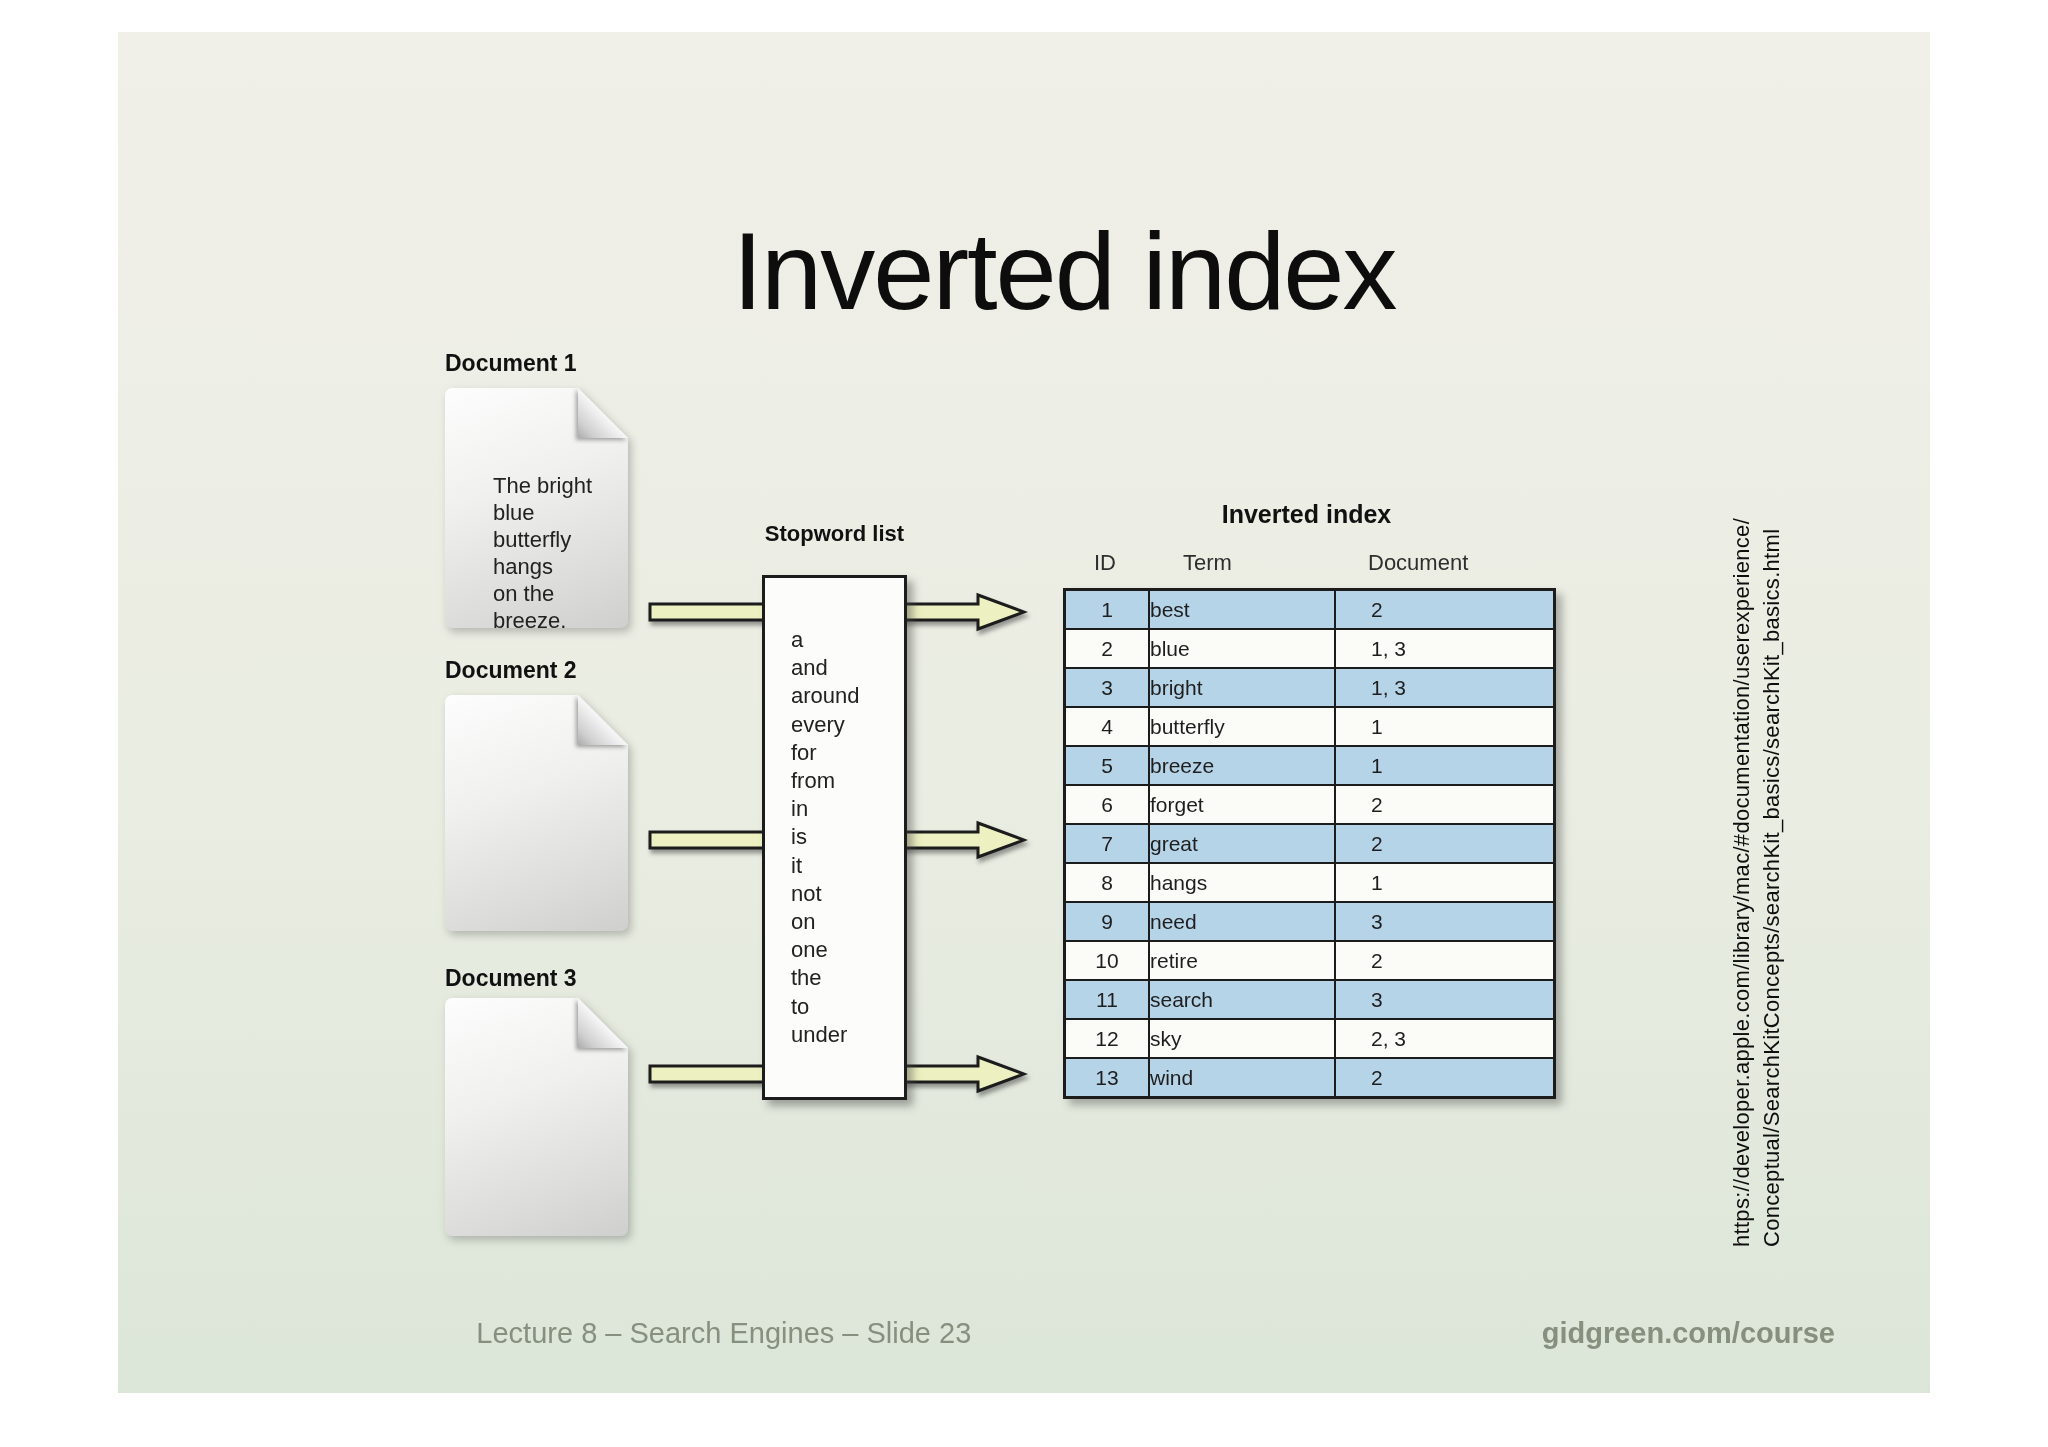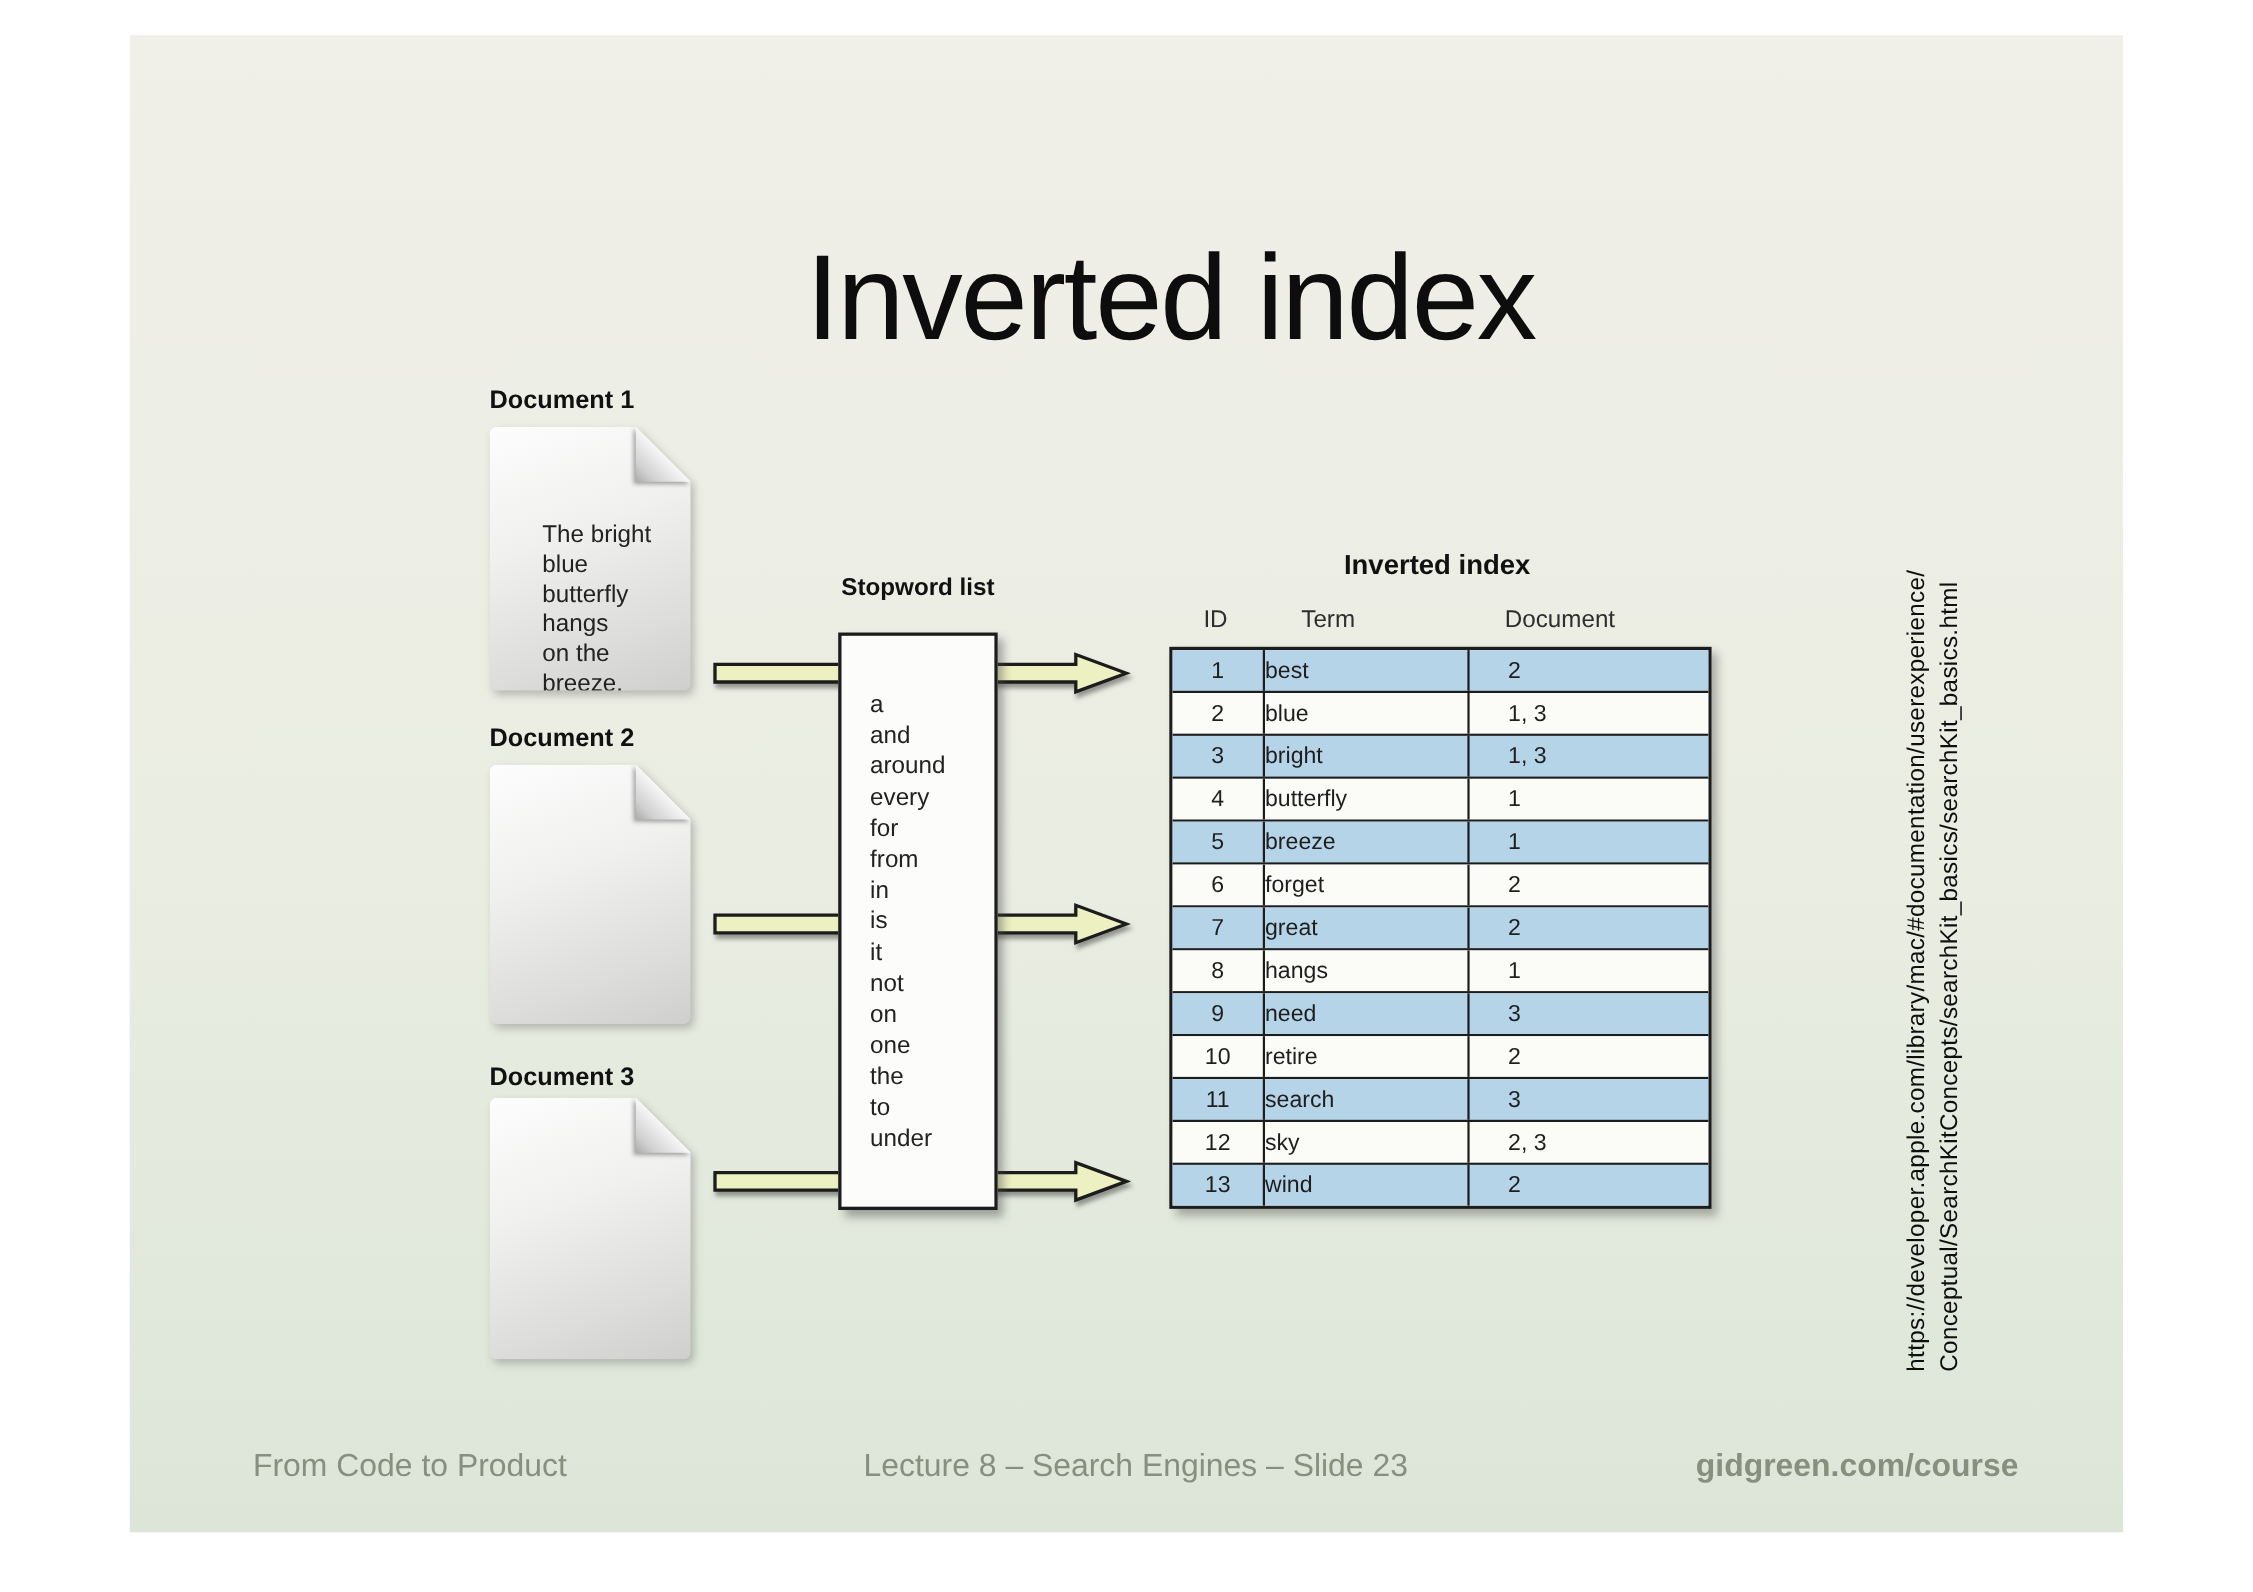--- a/index.html
+++ b/index.html
@@ -272,18 +272,17 @@
       </div>
 
   </div>
 
   <div class="source-url">
     <div>https://developer.apple.com/library/mac/#documentation/userexperience/</div>
     <div>Conceptual/SearchKitConcepts/searchKit_basics/searchKit_basics.html</div>
   </div>
 
   <div class="footer">
-    <span class="f-left">From Code to Product</span>
     <span class="f-center">Lecture 8 – Search Engines – Slide 23</span>
     <span class="f-right">gidgreen.com/course</span>
   </div>
 
 </div>
 
 </body></html>

